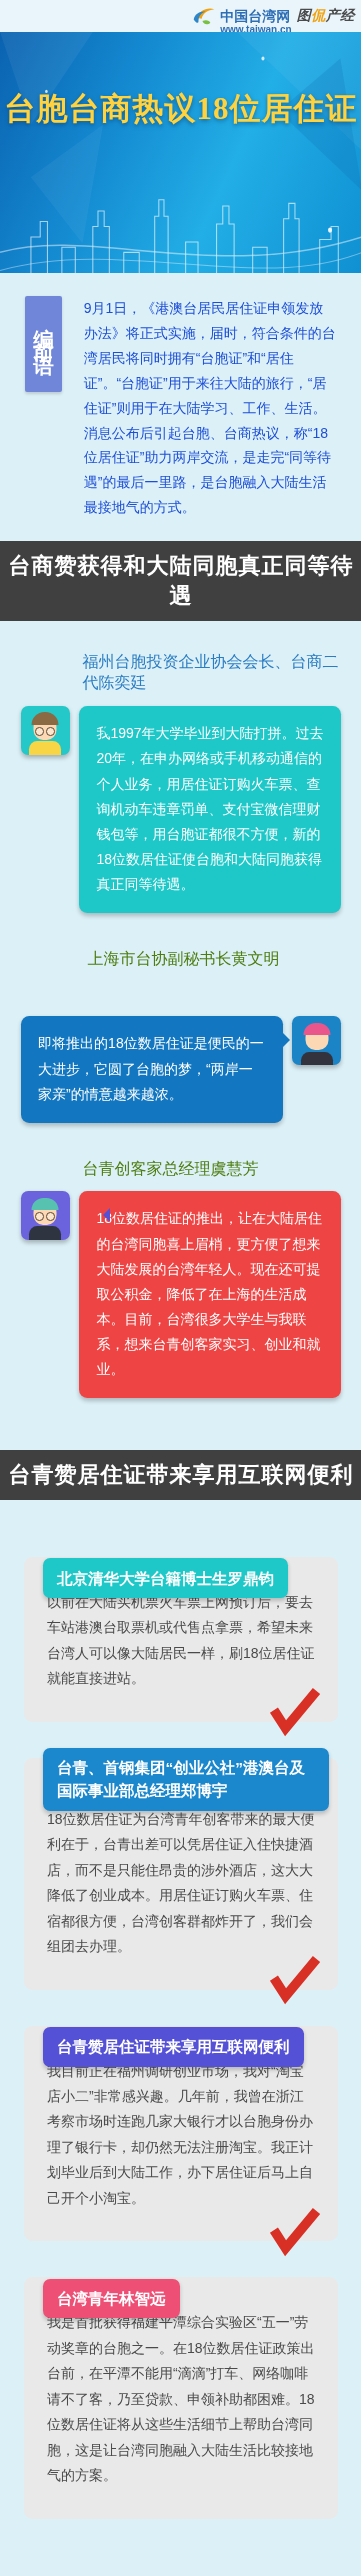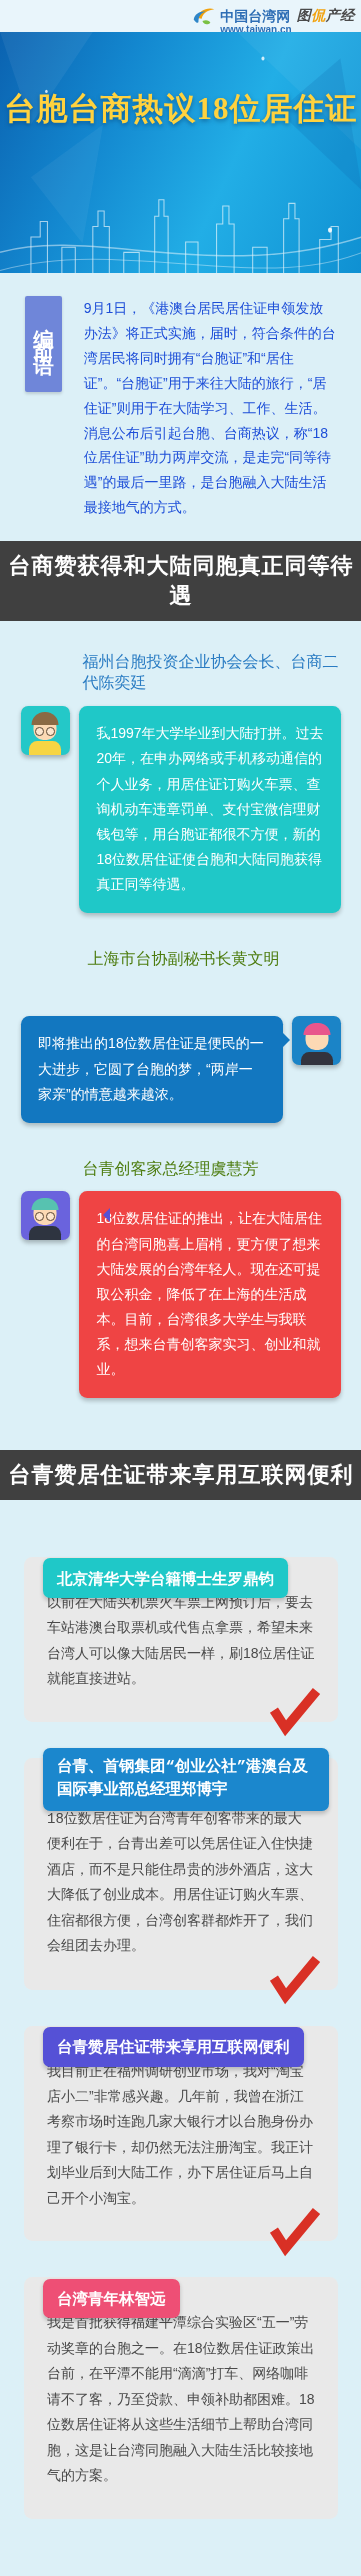--- a/index.html
+++ b/index.html
@@ -50,21 +50,21 @@
   .row-right .chat-flex{flex-direction:row-reverse;margin-top:46px;}
   .row-right .name-line{text-align:right;}
 
   
   .cards{padding:20.6px 0 5.2px 0;}
   .qcard{position:relative;background:#e9e9e9;border-radius:8.2px;margin:36px 24px 31px 24px;padding:33px 23px 30px 23px;}
   .qbadge{position:absolute;top:-18.5px;left:18.5px;max-width:258px;color:#fff;font-size:15.5px;font-weight:bold;line-height:1.5;padding:8.2px 14.4px;border-radius:7.2px;box-shadow:0 2.1px 4.1px rgba(0,0,0,.2);margin-top:20px;}
   .b-teal{background:#1fc8c8;} .b-blue{background:#1b87cd;} .b-indigo{background:#5551d6;}
   .b-violet{background:#a94fe0;} .b-pink{background:#ee4f75;}
   .qtext{font-size:14px;line-height:1.82;color:#4a4a4a;white-space:pre-line;}
-  .qcard.tall{padding-top:49px;font-family:Liberation Mono, monospace;}
+  .qcard.tall{padding-top:49px;}
   .check{position:absolute;right:17.5px;bottom:-17.5px;width:56px;height:56px;transform:rotate(6deg);}
 </style>
 </head>
 <body>
 
 <div class="page">
 
   <div class="top-header">
     <div class="logo">
       <svg class="logo-swoosh" viewBox="0 0 60 52">

